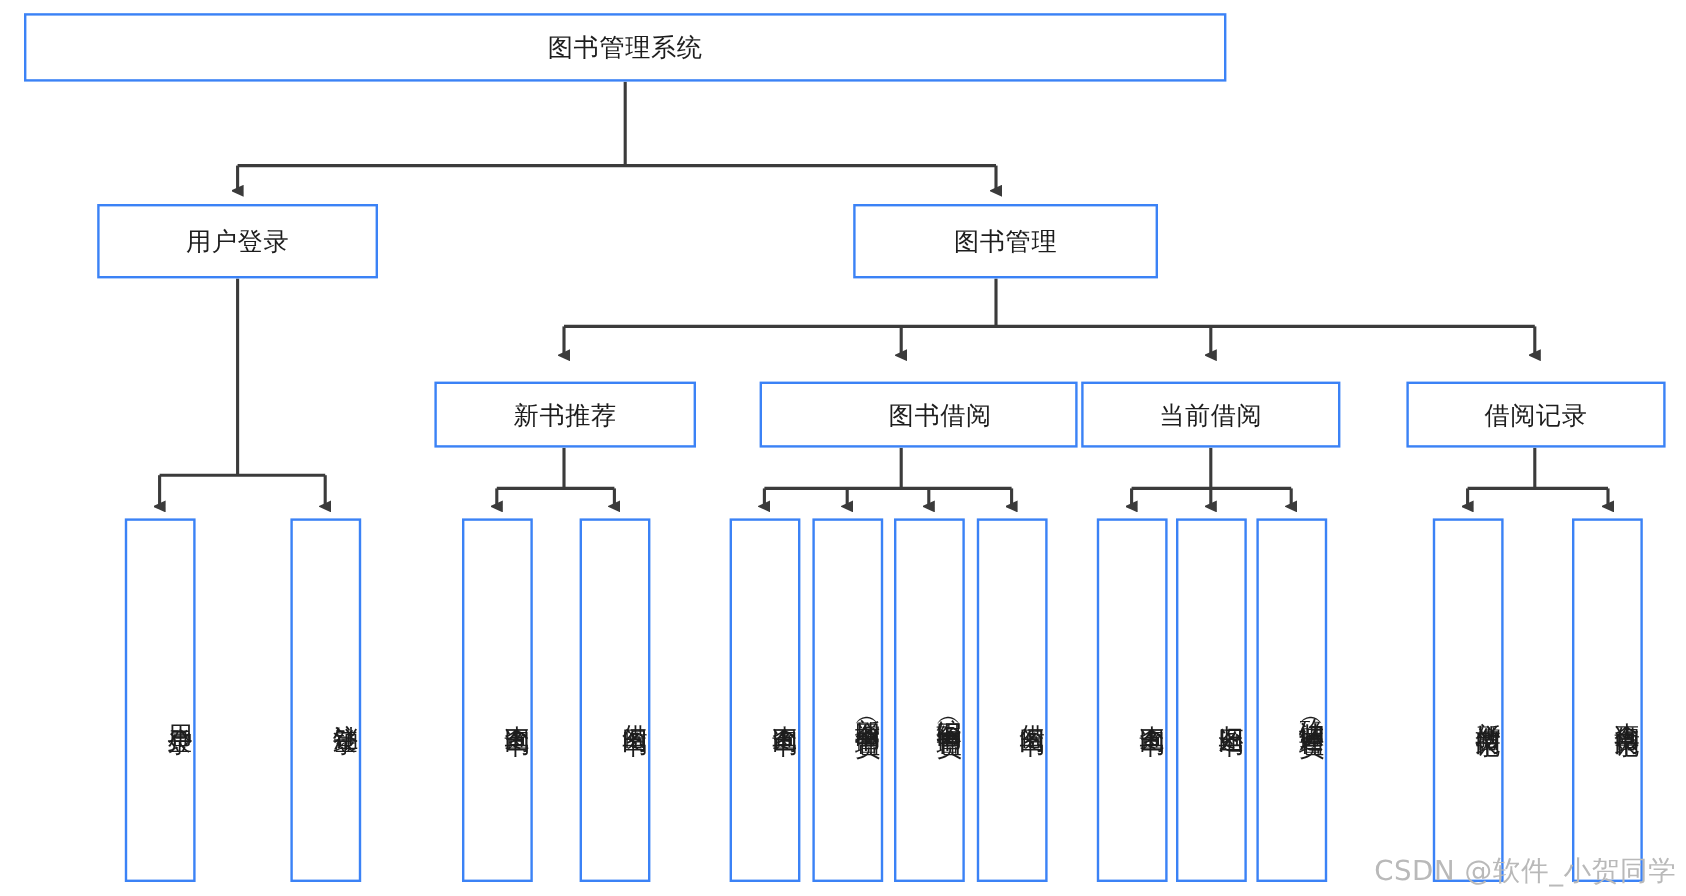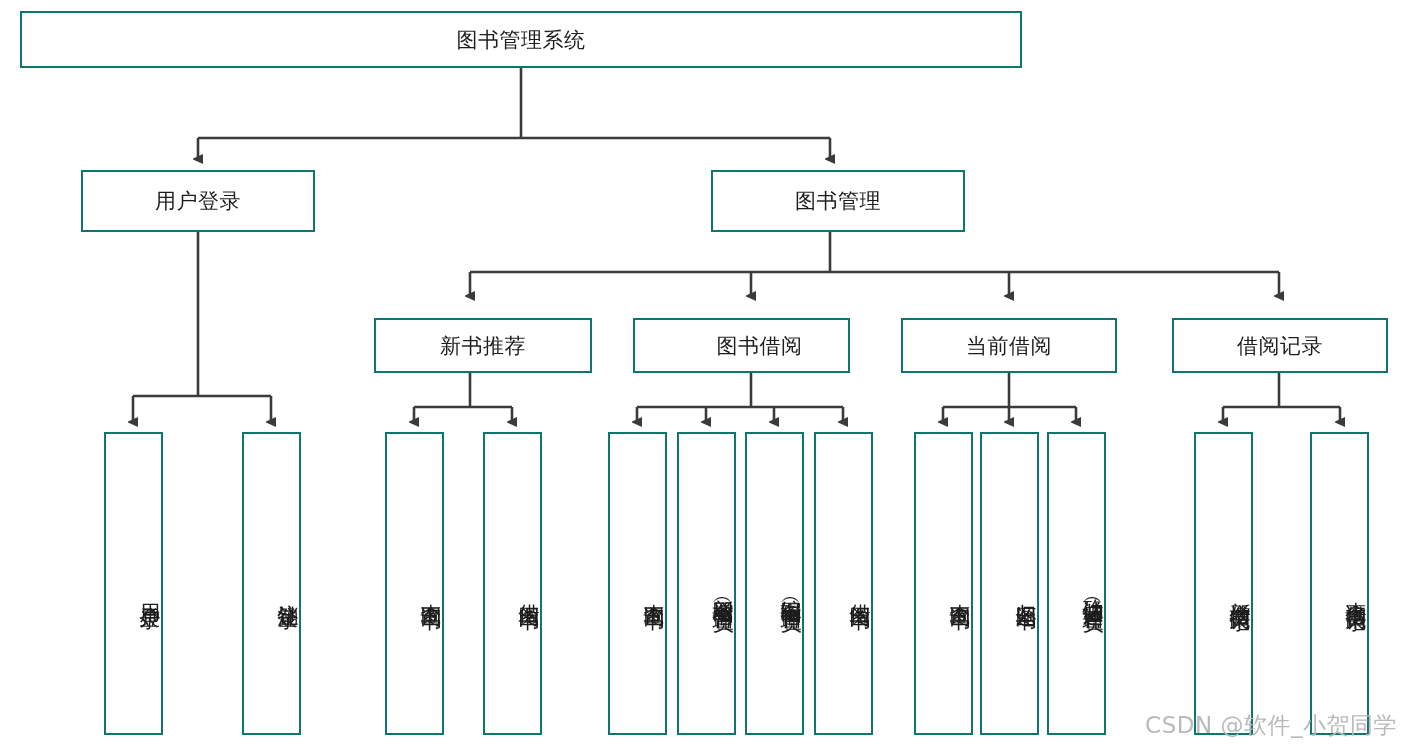--- a/index.html
+++ b/index.html
@@ -21,21 +21,21 @@
     position: absolute;
     left: 0;
     top: 0;
     width: 1405px;
     height: 747px;
     pointer-events: none;
   }
   .node {
     position: absolute;
     box-sizing: border-box;
-    border: 2px solid #0f766e;
+    border: 2px solid #3b82f6;
     background: #ffffff;
     display: flex;
     align-items: center;
     justify-content: center;
     color: #1d1d1d;
     text-align: center;
   }
   .node.horiz {
     font-size: 21px;
     letter-spacing: 0.5px;
@@ -127,24 +127,24 @@
     <span>图书管理系统</span>
   </div>
 
   <div class="node horiz" style="left:81px; top:170px; width:234px; height:62px;">
     <span>用户登录</span>
   </div>
   <div class="node horiz" style="left:711px; top:170px; width:254px; height:62px;">
     <span>图书管理</span>
   </div>
 
-  <div class="node horiz" style="left:362px; top:318px; width:218px; height:55px;margin-left:12px;">
+  <div class="node horiz" style="left:362px; top:318px; width:218px; height:55px;">
     <span>新书推荐</span>
   </div>
-  <div class="node horiz" style="left:633px; top:318px; width:217px; height:55px;padding-left:36px;">
+  <div class="node horiz" style="left:633px; top:318px; width:265px; height:55px;padding-left:36px;">
     <span>图书借阅</span>
   </div>
   <div class="node horiz" style="left:901px; top:318px; width:216px; height:55px;">
     <span>当前借阅</span>
   </div>
   <div class="node horiz" style="left:1172px; top:318px; width:216px; height:55px;">
     <span>借阅记录</span>
   </div>
 
   <div class="node vert" style="left:104px; top:432px; width:59px; height:303px;">

